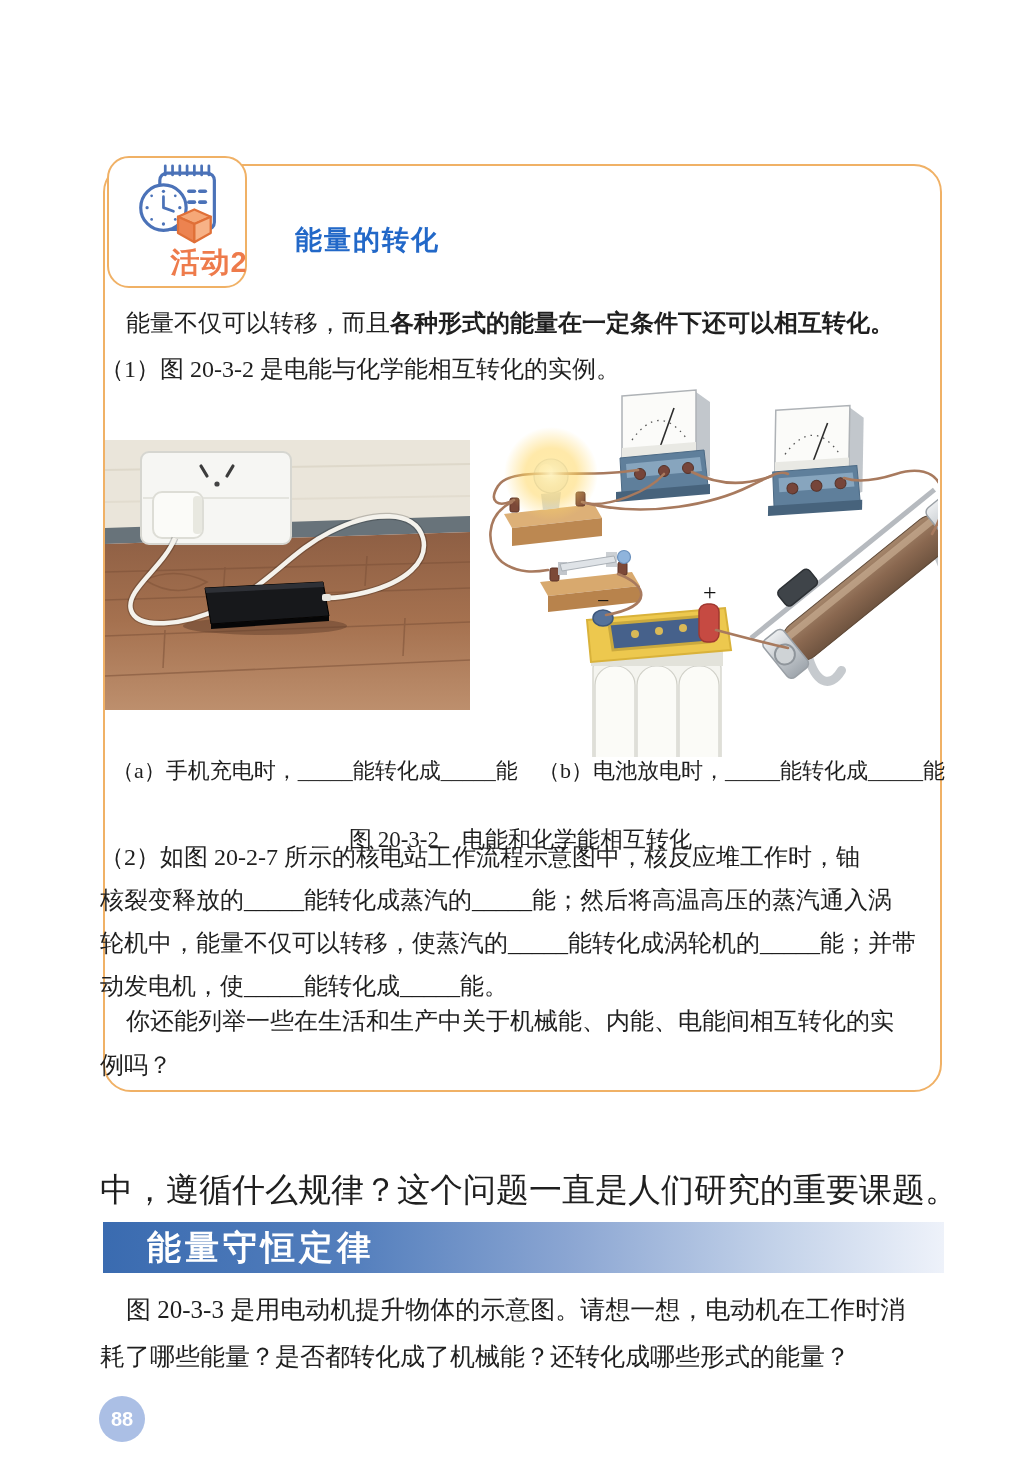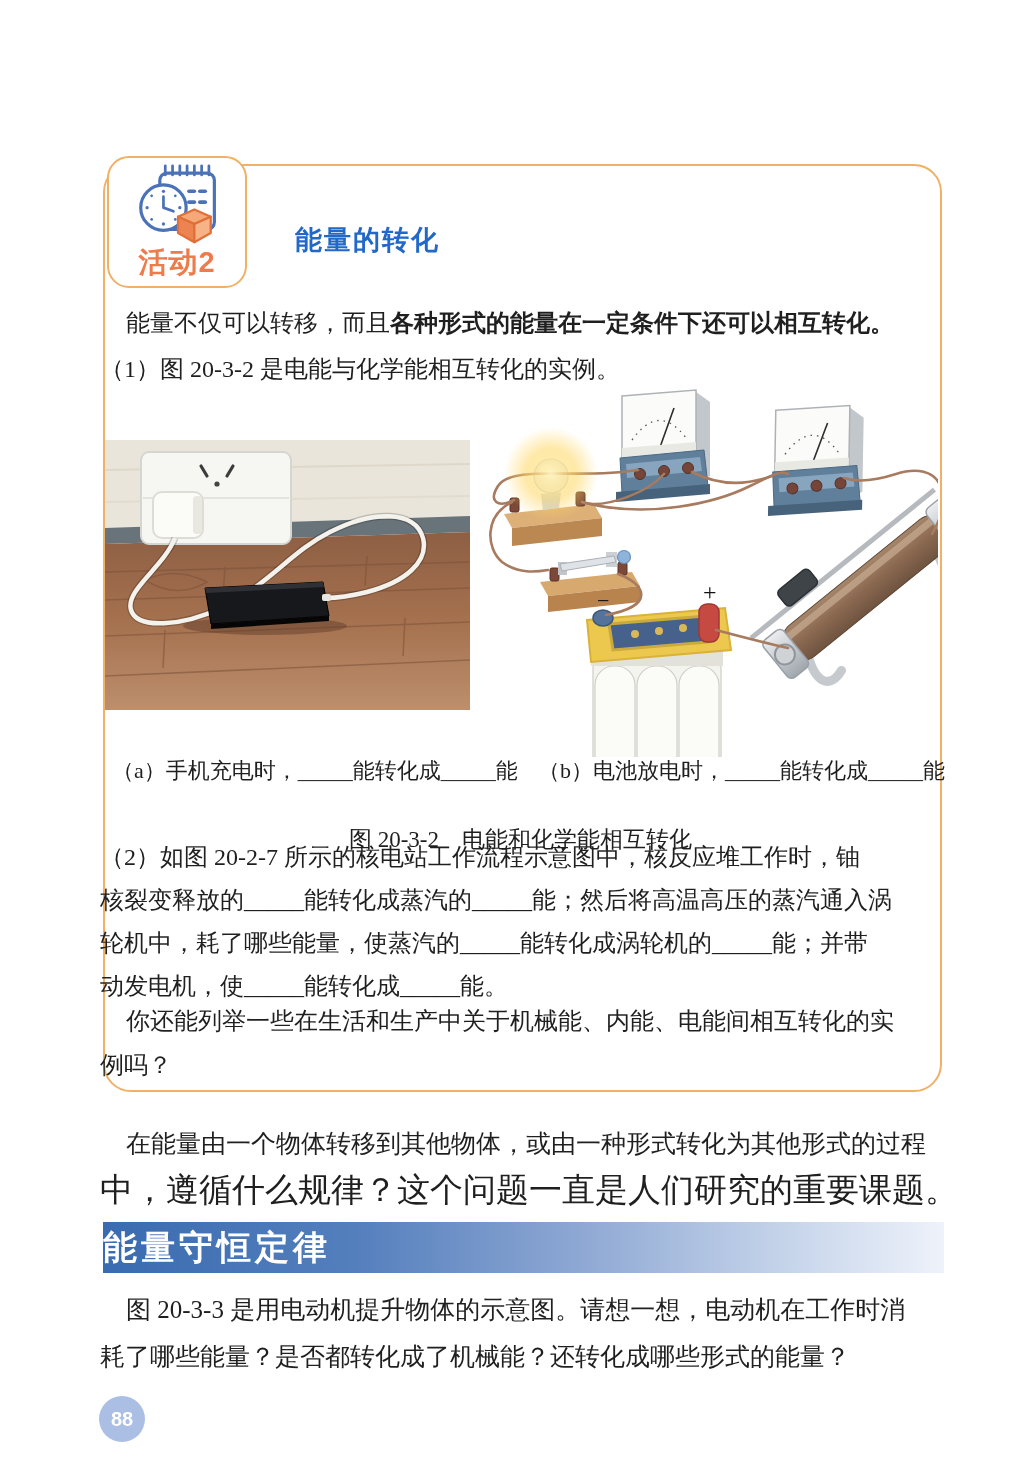--- a/index.html
+++ b/index.html
@@ -7,34 +7,34 @@
         font-family:"Liberation Serif",serif;color:#1f1f1f;overflow:hidden;}
   .abs{position:absolute;}
   
   .activity-box{left:103px;top:164px;width:835px;height:924px;
     border:2px solid #f0b166;border-radius:28px;background:#fff;z-index:1;}
   .badge{left:107px;top:156px;width:136px;height:128px;background:#fff;
     border:2px solid #f0b166;border-radius:22px;z-index:3;}
   .badge-icon{left:134px;top:164px;z-index:4;}
   .badge-label{left:107px;top:243px;width:140px;text-align:center;z-index:4;
     font-family:"Liberation Sans",sans-serif;font-weight:bold;font-size:29px;
-    color:#ee7b4b;letter-spacing:1px;}
+    color:#ee7b4b;letter-spacing:1px;padding-left:32px;}
   .box-title{left:295px;top:222px;z-index:2;font-family:Liberation Serif, serif;
     font-weight:bold;font-size:27px;color:#2268c8;letter-spacing:2px;}
   
   .tline{left:100px;width:845px;font-size:24px;line-height:43px;white-space:nowrap;z-index:2;}
   .indent{padding-left:26px;}
   .caption{font-size:22px;z-index:2;white-space:nowrap;}
   .caption-main{left:103px;width:835px;text-align:center;font-size:23px;z-index:2;}
   
   .section-bar{left:103px;top:1222px;width:841px;height:51px;
     background:linear-gradient(90deg,#3a6bb0 0%,#547fbd 30%,#8aa5d2 55%,#c3d2e9 80%,#eef2fa 100%);
     display:flex;align-items:center;}
   .section-bar-text{font-family:"Liberation Sans",sans-serif;font-weight:bold;
-    font-size:34px;color:#ffffff;letter-spacing:4px;}
+    font-size:34px;color:#ffffff;letter-spacing:4px;padding-left:44px;}
   .page-badge{left:99px;top:1396px;width:46px;height:46px;border-radius:50%;
     background:#abbfe5;color:#fff;font-family:"Liberation Sans",sans-serif;
     font-weight:bold;font-size:20px;display:flex;align-items:center;justify-content:center;}
   svg{display:block;}
 </style>
 </head>
 <body>
 
 <div class="page">
 
@@ -251,27 +251,26 @@
       <circle cx="63" cy="92" r="47" fill="url(#glowGrad)"></circle>
     </svg>
   </div>
 
   <div class="abs caption" style="left:112px;top:756px;">（a）手机充电时，_____能转化成_____能</div>
   <div class="abs caption" style="left:538px;top:756px;text-align:center;">（b）电池放电时，_____能转化成_____能</div>
   <div class="abs caption-main" style="top:788px;margin-top:36px;">图 20-3-2　电能和化学能相互转化</div>
 
   <div class="abs tline" style="top:836px;line-height:43px;">（2）如图 20-2-7 所示的核电站工作流程示意图中，核反应堆工作时，铀</div>
   <div class="abs tline" style="top:879px;line-height:43px;">核裂变释放的_____能转化成蒸汽的_____能；然后将高温高压的蒸汽通入涡</div>
-  <div class="abs tline" style="top:922px;line-height:43px;">轮机中，耗了哪些能量，使蒸汽的_____能转化成涡轮机的_____能；并带</div>
+  <div class="abs tline" style="top:922px;line-height:43px;">轮机中，能量不仅可以转移，使蒸汽的_____能转化成涡轮机的_____能；并带</div>
   <div class="abs tline" style="top:965px;line-height:43px;">动发电机，使_____能转化成_____能。</div>
 
   <div class="abs tline indent" style="top:1000px;">你还能列举一些在生活和生产中关于机械能、内能、电能间相互转化的实</div>
   <div class="abs tline" style="top:1044px;">例吗？</div>
 
-  <div class="abs tline indent" style="top:1120px;font-size:25px;line-height:47px;">在能量由一个物体转移到其他物体，或由一种形式转化为其他形式的过程</div>
   <div class="abs tline" style="top:1167px;font-size:33px;line-height:47px;">中，遵循什么规律？这个问题一直是人们研究的重要课题。</div>
 
   <div class="abs section-bar">
     <span class="section-bar-text">能量守恒定律</span>
   </div>
 
   <div class="abs tline indent" style="top:1286px;font-size:25px;line-height:47px;">图 20-3-3 是用电动机提升物体的示意图。请想一想，电动机在工作时消</div>
   <div class="abs tline" style="top:1333px;font-size:25px;line-height:47px;">耗了哪些能量？是否都转化成了机械能？还转化成哪些形式的能量？</div>
 
   <div class="abs page-badge">88</div>

